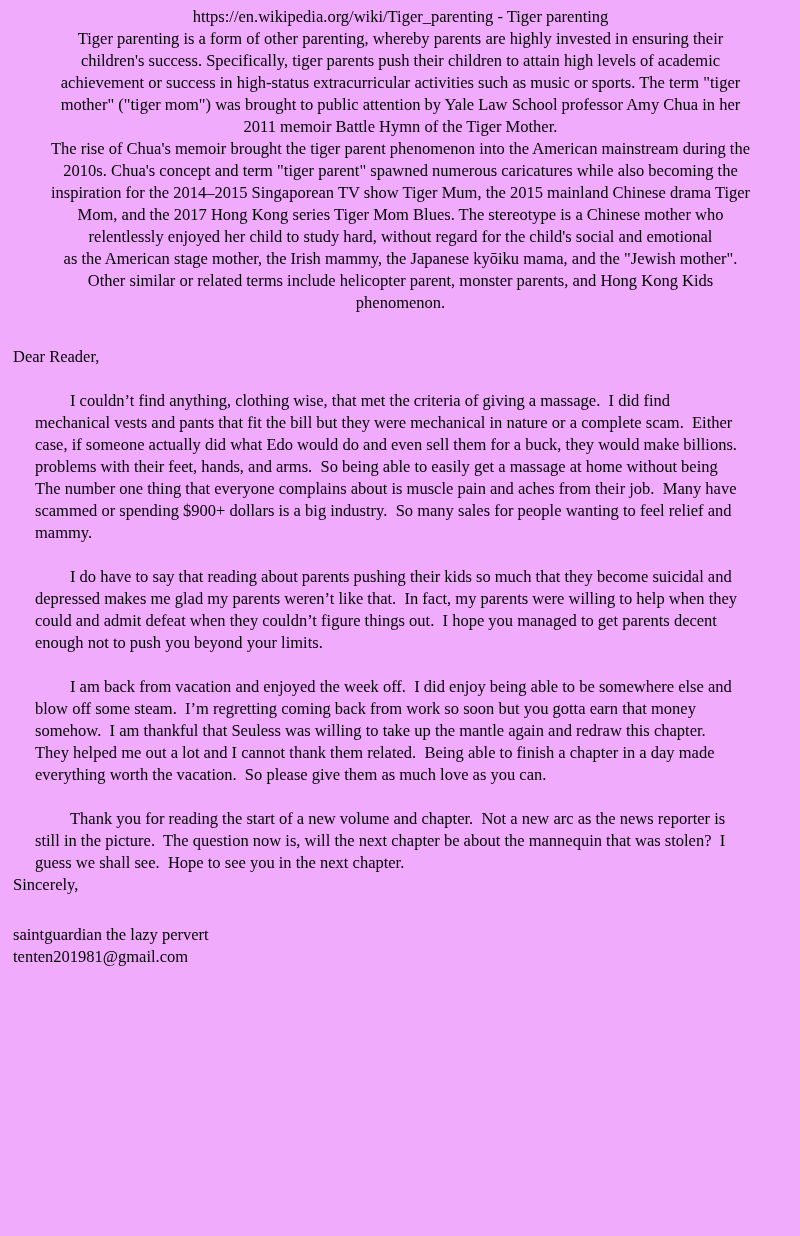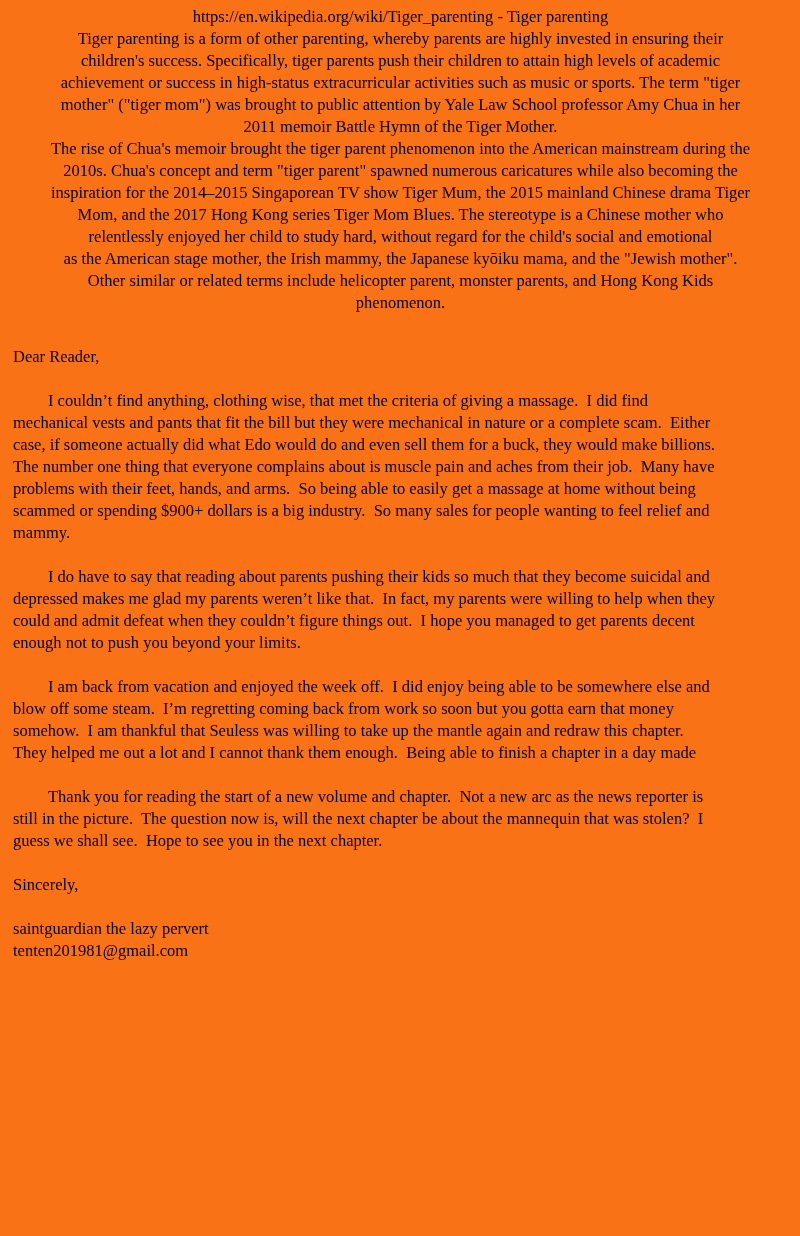--- a/index.html
+++ b/index.html
@@ -4,39 +4,39 @@
 <style>
   html, body {
     margin: 0;
     padding: 0;
     background: #ffffff;
     overflow-x: hidden;
   }
   .page {
     width: 800px;
     height: 1236px;
-    background: #f97316;
+    background: #f0abfc;
     color: #000000;
     font-family: "Liberation Serif", "DejaVu Serif", serif;
     font-size: 16.5px;
     box-sizing: border-box;
     padding: 6px 12px 0 13px;
   }
   .line {
     height: 22px;
     line-height: 22px;
     white-space: pre;
   }
   .header-block { text-align: center; }
   .header-block .line { text-align: center; }
   .salutation { margin-top: 32px; }
-  .para { margin-top: 22px; }
+  .para { margin-top: 22px; margin-left: 22px; }
   .para div.line:first-of-type { text-indent: 35px; }
-  .closing { margin-top: 22px; }
-  .sig { margin-top: 22px; }
+  .closing { }
+  .sig { margin-top: 28px; }
 </style>
 </head>
 <body>
 
 <div class="page">
 
   <div class="header-block">
     <div class="line">https://en.wikipedia.org/wiki/Tiger_parenting - Tiger parenting</div>
     <div>
 
@@ -75,23 +75,23 @@
     <div>
 
         <div class="para">
 
             <div class="line">I couldn’t find anything, clothing wise, that met the criteria of giving a massage.  I did find</div>
 
             <div class="line">mechanical vests and pants that fit the bill but they were mechanical in nature or a complete scam.  Either</div>
 
             <div class="line">case, if someone actually did what Edo would do and even sell them for a buck, they would make billions.</div>
 
+            <div class="line">problems with their feet, hands, and arms.  So being able to easily get a massage at home without being</div>
+
             <div class="line">The number one thing that everyone complains about is muscle pain and aches from their job.  Many have</div>
-
-            <div class="line">problems with their feet, hands, and arms.  So being able to easily get a massage at home without being</div>
 
             <div class="line">scammed or spending $900+ dollars is a big industry.  So many sales for people wanting to feel relief and</div>
 
             <div class="line">mammy.</div>
           </div>
 
         <div class="para">
 
             <div class="line">I do have to say that reading about parents pushing their kids so much that they become suicidal and</div>
 
@@ -103,22 +103,23 @@
           </div>
 
         <div class="para">
 
             <div class="line">I am back from vacation and enjoyed the week off.  I did enjoy being able to be somewhere else and</div>
 
             <div class="line">blow off some steam.  I’m regretting coming back from work so soon but you gotta earn that money</div>
 
             <div class="line">somehow.  I am thankful that Seuless was willing to take up the mantle again and redraw this chapter.</div>
 
-            <div class="line">They helped me out a lot and I cannot thank them enough.  Being able to finish a chapter in a day made</div>
+            <div class="line">They helped me out a lot and I cannot thank them related.  Being able to finish a chapter in a day made</div>
 
+            <div class="line">everything worth the vacation.  So please give them as much love as you can.</div>
           </div>
 
         <div class="para">
 
             <div class="line">Thank you for reading the start of a new volume and chapter.  Not a new arc as the news reporter is</div>
 
             <div class="line">still in the picture.  The question now is, will the next chapter be about the mannequin that was stolen?  I</div>
 
             <div class="line">guess we shall see.  Hope to see you in the next chapter.</div>
           </div>

